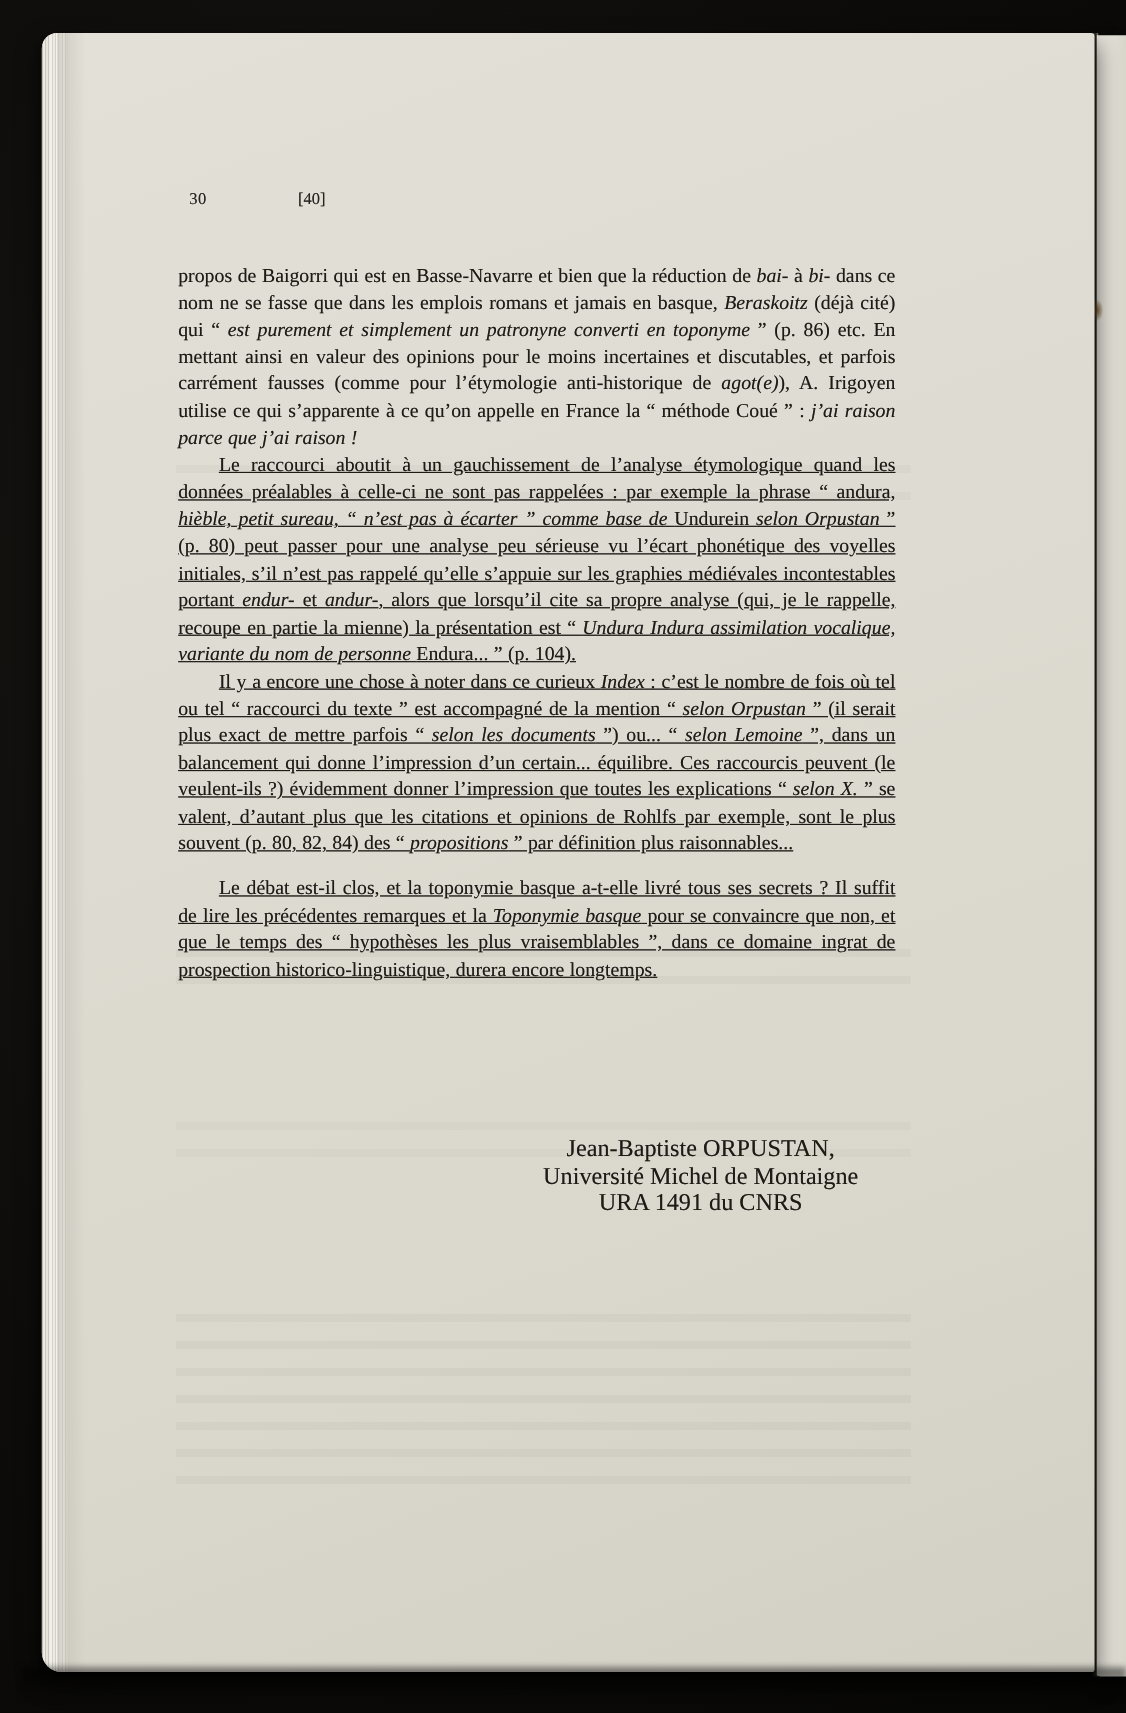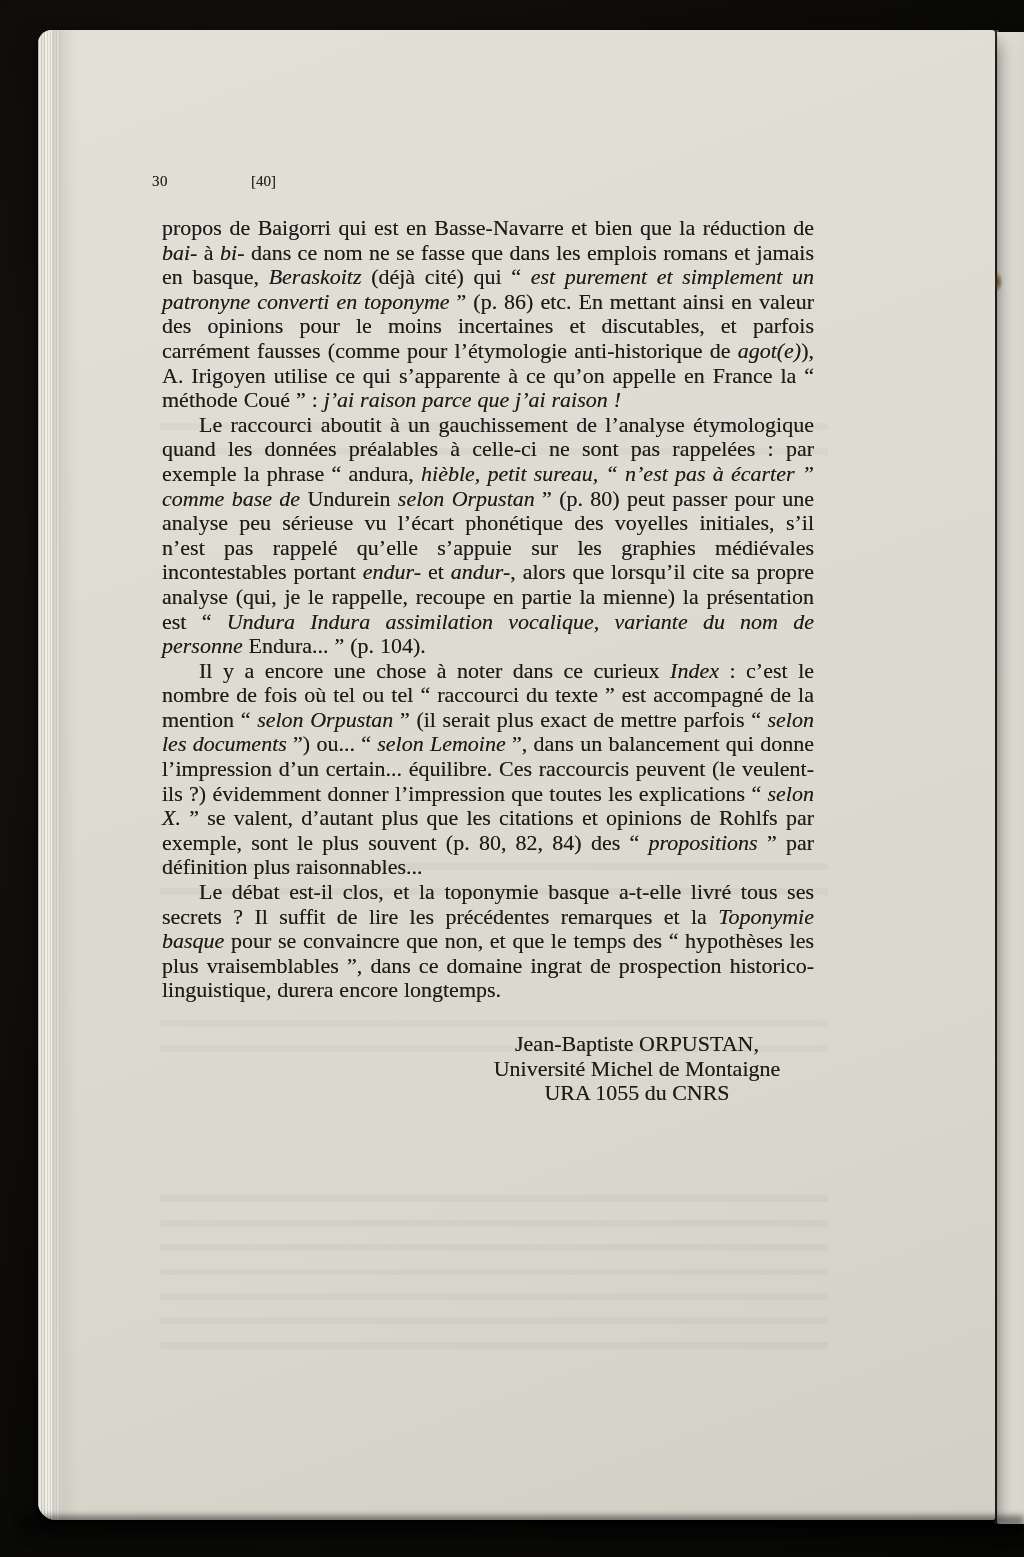--- a/index.html
+++ b/index.html
@@ -57,39 +57,39 @@
     background:repeating-linear-gradient(180deg,
       rgba(104,108,86,0) 0 15px, rgba(104,108,86,0.06) 15px 22px, rgba(104,108,86,0) 22px 24.5px);
     filter:blur(0.7px);
   }
   .ghost-1{top:408px;height:52px;opacity:.8;}
   .ghost-2{top:848px;height:60px;}
   .ghost-3{top:1180px;height:175px;}
   .ghost-4{top:1005px;height:50px;opacity:.7;}
   
   .header{
-    position:absolute;left:152px;top:173px;width:652px;
+    position:absolute;left:172px;top:173px;width:652px;
     display:flex;align-items:flex-start;
     font-size:15px;letter-spacing:0.5px;color:#262320;
     text-shadow:0 0 0.3px rgba(38,35,32,0.6);
   }
   .header .side{width:62px;}
   .header .side.right{text-align:right;letter-spacing:0;}
   .header .title{flex:1;text-align:center;white-space:nowrap;}
   .header .title i{letter-spacing:0.2px;}
   
   .body-text{
-    position:absolute;left:162px;top:216px;width:652px;
-    font-size:22px;line-height:24.6px;text-align:justify;
+    position:absolute;left:162px;top:238px;width:652px;
+    font-size:18px;line-height:24.6px;text-align:justify;
     color:#1e1b17;text-shadow:0 0 0.35px rgba(30,27,23,0.55);
     word-spacing:0.4px;
   }
   .body-text p{margin:0;}
-  .body-text p.indent{text-indent:37px;}
-  .body-text p.gap{}
+  .body-text p.indent{text-indent:37px;text-decoration:underline;}
+  .body-text p.gap{margin-top:16px;}
   
   .signature{
     position:absolute;left:437px;top:1032px;width:400px;
     font-size:22px;line-height:24.6px;text-align:center;
     color:#1e1b17;text-shadow:0 0 0.35px rgba(30,27,23,0.55);
   }
   
   .bottom-shadow{
     position:absolute;left:20px;top:1516px;width:1004px;height:30px;
     background:linear-gradient(180deg,rgba(0,0,0,0.55),rgba(0,0,0,0));
@@ -125,17 +125,17 @@
   <div class="body-text">
       <p><span>propos de Baigorri qui est en Basse-Navarre et bien que la réduction de </span><i>bai-</i><span> à </span><i>bi-</i><span> dans ce nom ne se fasse que dans les emplois romans et jamais en basque, </span><i>Beraskoitz</i><span> (déjà cité) qui “ </span><i>est purement et simplement un patronyne converti en toponyme</i><span> ” (p. 86) etc. En mettant ainsi en valeur des opinions pour le moins incertaines et discutables, et parfois carrément fausses (comme pour l’étymologie anti-historique de </span><i>agot(e)</i><span>), A. Irigoyen utilise ce qui s’apparente à ce qu’on appelle en France la “ méthode Coué ” : </span><i>j’ai raison parce que j’ai raison !</i></p>
       <p class="indent"><span>Le raccourci aboutit à un gauchissement de l’analyse étymologique quand les données préalables à celle-ci  ne sont pas rappelées : par exemple la phrase “ andura, </span><i>hièble, petit sureau, “ n’est pas à écarter ” comme base de </i><span>Undurein </span><i>selon Orpustan</i><span> ” (p. 80) peut passer pour une analyse peu sérieuse vu l’écart phonétique des voyelles initiales, s’il n’est pas rappelé qu’elle s’appuie sur les graphies médiévales incontestables portant </span><i>endur-</i><span> et </span><i>andur-</i><span>, alors que lorsqu’il cite sa propre analyse (qui, je le rappelle, recoupe en partie la mienne) la présentation est “ </span><i>Undura  Indura assimilation vocalique, variante du nom de personne </i><span>Endura... ” (p. 104).</span></p>
       <p class="indent"><span>Il y a encore une chose à noter dans ce curieux </span><i>Index</i><span> : c’est le nombre de fois où tel ou tel “ raccourci du texte ” est accompagné de la mention “ </span><i>selon Orpustan</i><span> ”  (il serait plus exact de mettre parfois “ </span><i>selon les documents</i><span> ”) ou... “ </span><i>selon Lemoine</i><span> ”, dans un balancement qui donne l’impression d’un certain... équilibre. Ces raccourcis peuvent (le veulent-ils ?) évidemment donner l’impression que toutes les explications “ </span><i>selon X.</i><span> ” se valent, d’autant plus que les citations et opinions de Rohlfs par exemple, sont le plus souvent (p. 80, 82, 84) des “ </span><i>propositions</i><span> ” par définition plus raisonnables...</span></p>
       <p class="indent gap"><span>Le débat est-il clos, et la toponymie basque a-t-elle livré tous ses secrets ? Il suffit de lire les précédentes remarques et la  </span><i>Toponymie basque</i><span> pour se convaincre que non, et que le temps des “ hypothèses les plus vraisemblables ”, dans ce domaine ingrat de prospection historico-linguistique, durera encore longtemps.</span></p>
     </div>
 
   <div class="signature">
       <div>Jean-Baptiste ORPUSTAN,</div>
       <div>Université Michel de Montaigne</div>
-      <div>URA 1055 du CNRS</div>
+      <div>URA 1491 du CNRS</div>
     </div>
 
   <div class="bottom-shadow"></div>
 </div>
 
 </body></html>

